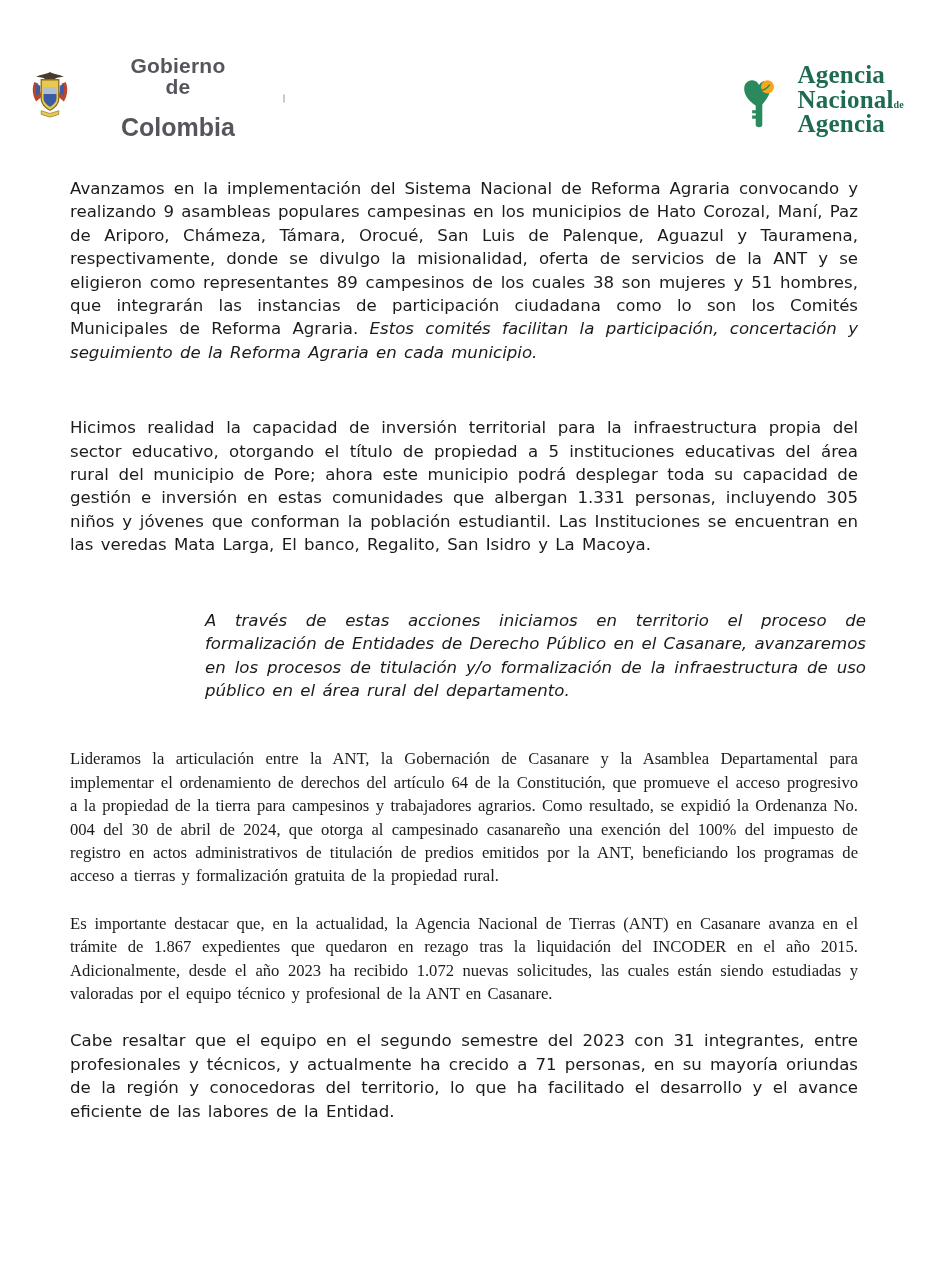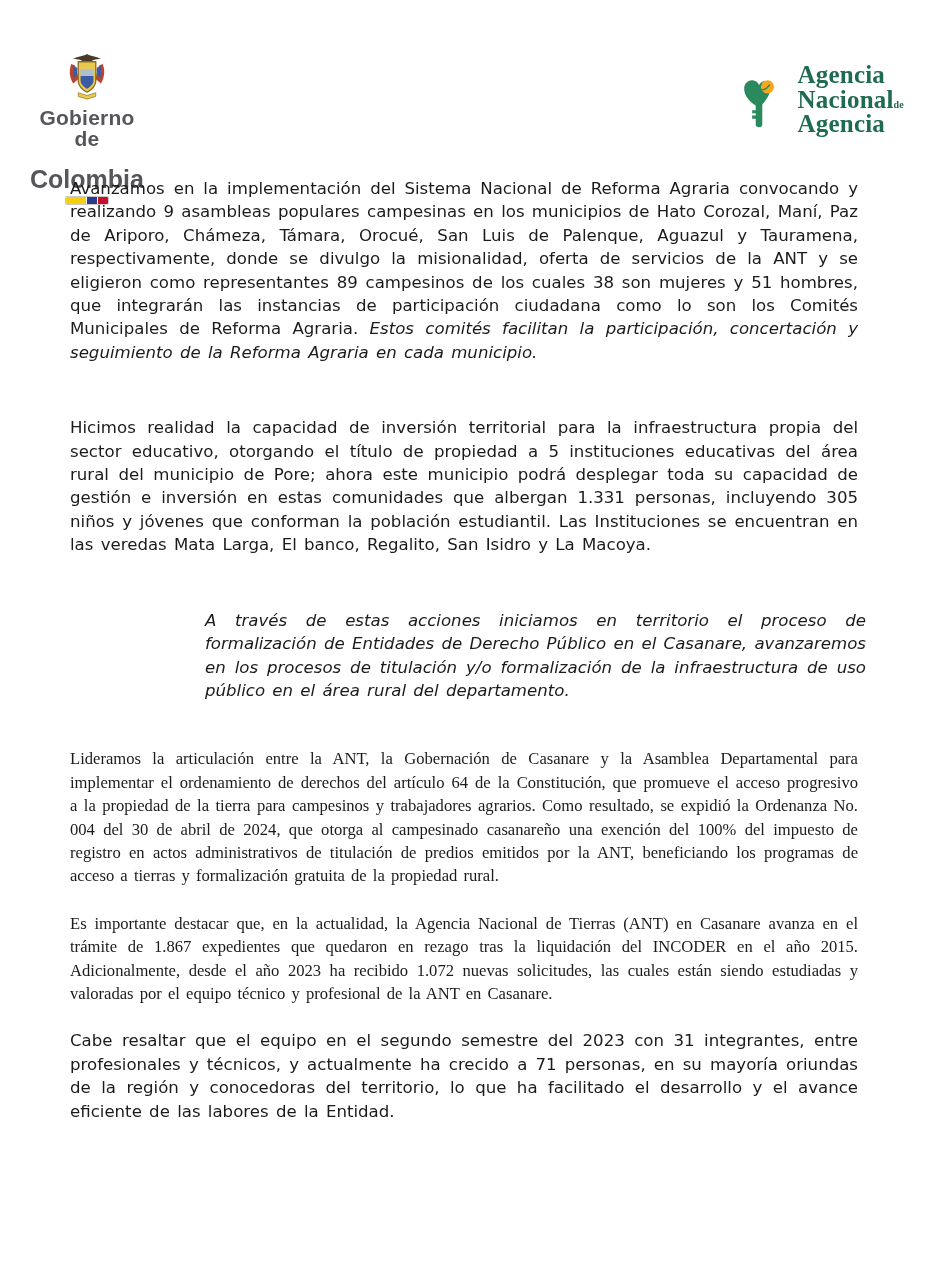--- a/index.html
+++ b/index.html
@@ -14,23 +14,24 @@
   
   .header {
     display: flex;
     justify-content: space-between;
     align-items: flex-start;
     padding: 53px 24px 0 27px;
     height: 102px;
   }
   .gob-logo {
     display: flex;
-    flex-direction: column;
+    flex-direction: row;
     align-items: center;
     width: 120px;
+    gap: 48px;
   }
   .gob-text {
     color: #55565b;
     text-align: center;
     line-height: 1.0;
     margin-top: 2px;
     font-family: "Liberation Sans", sans-serif;
   }
   .gob-line1 { font-size: 21px; font-weight: 600; letter-spacing: 0.2px; }
   .gob-line2 { font-size: 25px; font-weight: 800; margin-top: 18px; }

